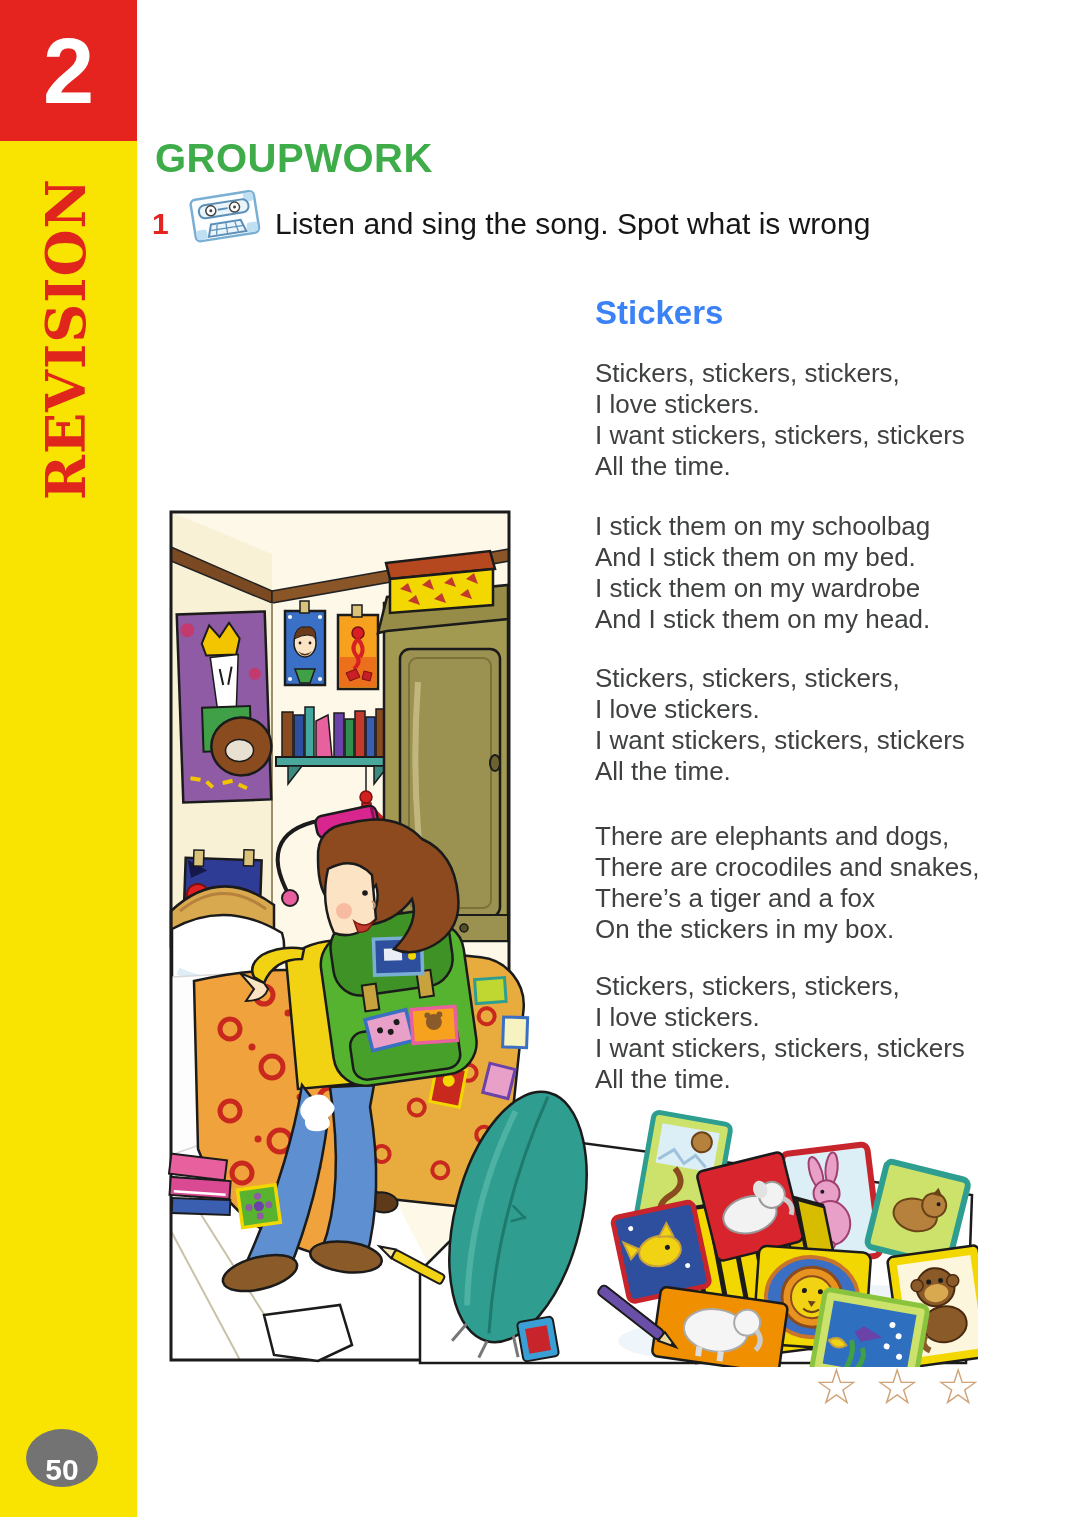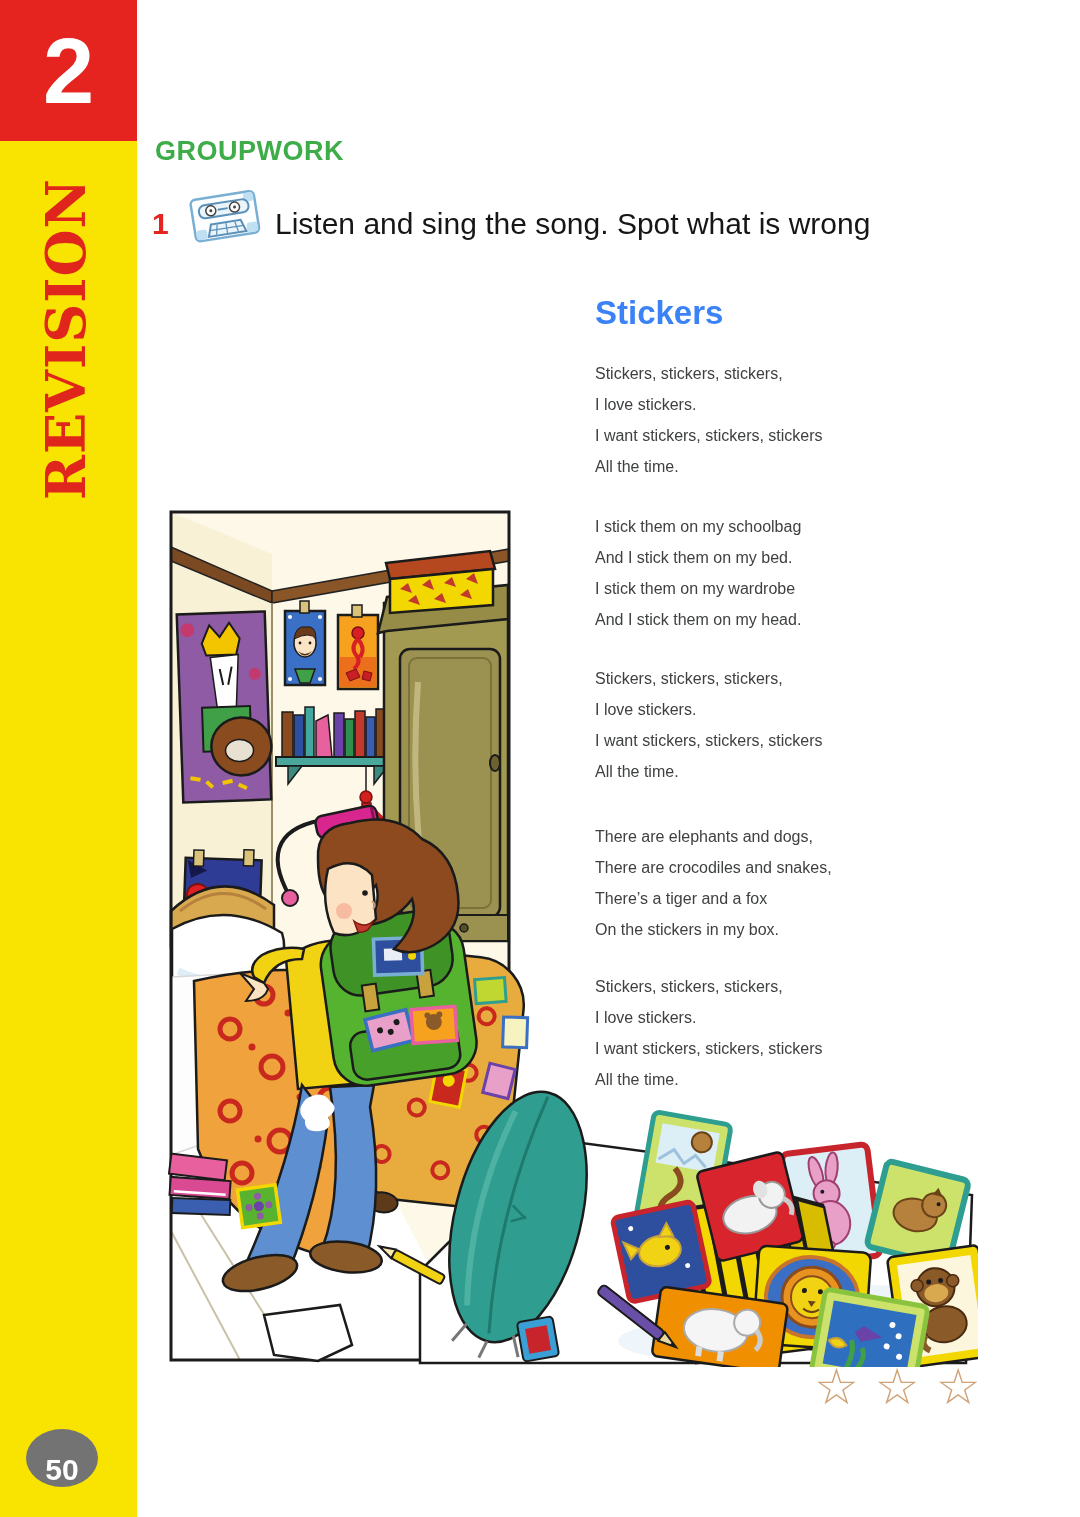--- a/index.html
+++ b/index.html
@@ -21,31 +21,31 @@
     transform:rotate(-90deg);
     text-align:center; color:#E0251C;
     font-family:"DejaVu Serif", serif; font-weight:bold; font-size:54px;
     letter-spacing:1px; line-height:64px; white-space:nowrap;
   }
   .page-number { left:26px; top:1429px; width:72px; height:58px; background:#737373;
                  border-radius:50%; display:flex; align-items:flex-end; justify-content:center; }
   .page-number span { color:#ffffff; font-weight:bold; font-size:30px; }
 
   
-  .groupwork { left:155px; top:136px; font-size:27px; font-weight:bold;
+  .groupwork { left:155px; top:136px; font-size:40px; font-weight:bold;
                color:#3EAC48; letter-spacing:0.5px; }
   .exercise-number { left:152px; top:199px; font-size:30px; font-weight:bold;
                      color:#E5231F; line-height:50px; }
   .cassette { left:186px; top:182px; }
   .instruction { left:275px; top:199px; width:710px; font-size:30px; font-weight:normal;
                  color:#161616; line-height:50px; }
 
   
   .song-title { left:595px; top:294px; font-size:33px; font-weight:bold; color:#3b82f6; }
-  .verse { left:595px; font-size:16px; line-height:31px; color:#3F4040; }
+  .verse { left:595px; font-size:26px; line-height:31px; color:#3F4040; }
 
   
   .stars { left:814px; top:1362px; display:flex; gap:16px; }
   .star { font-family:"DejaVu Sans", sans-serif; font-size:50px; line-height:1;
           color:#CFA377; }
 
   .illustration { left:168px; top:507px; width:810px; height:860px; }
 </style>
 </head>
 <body>

